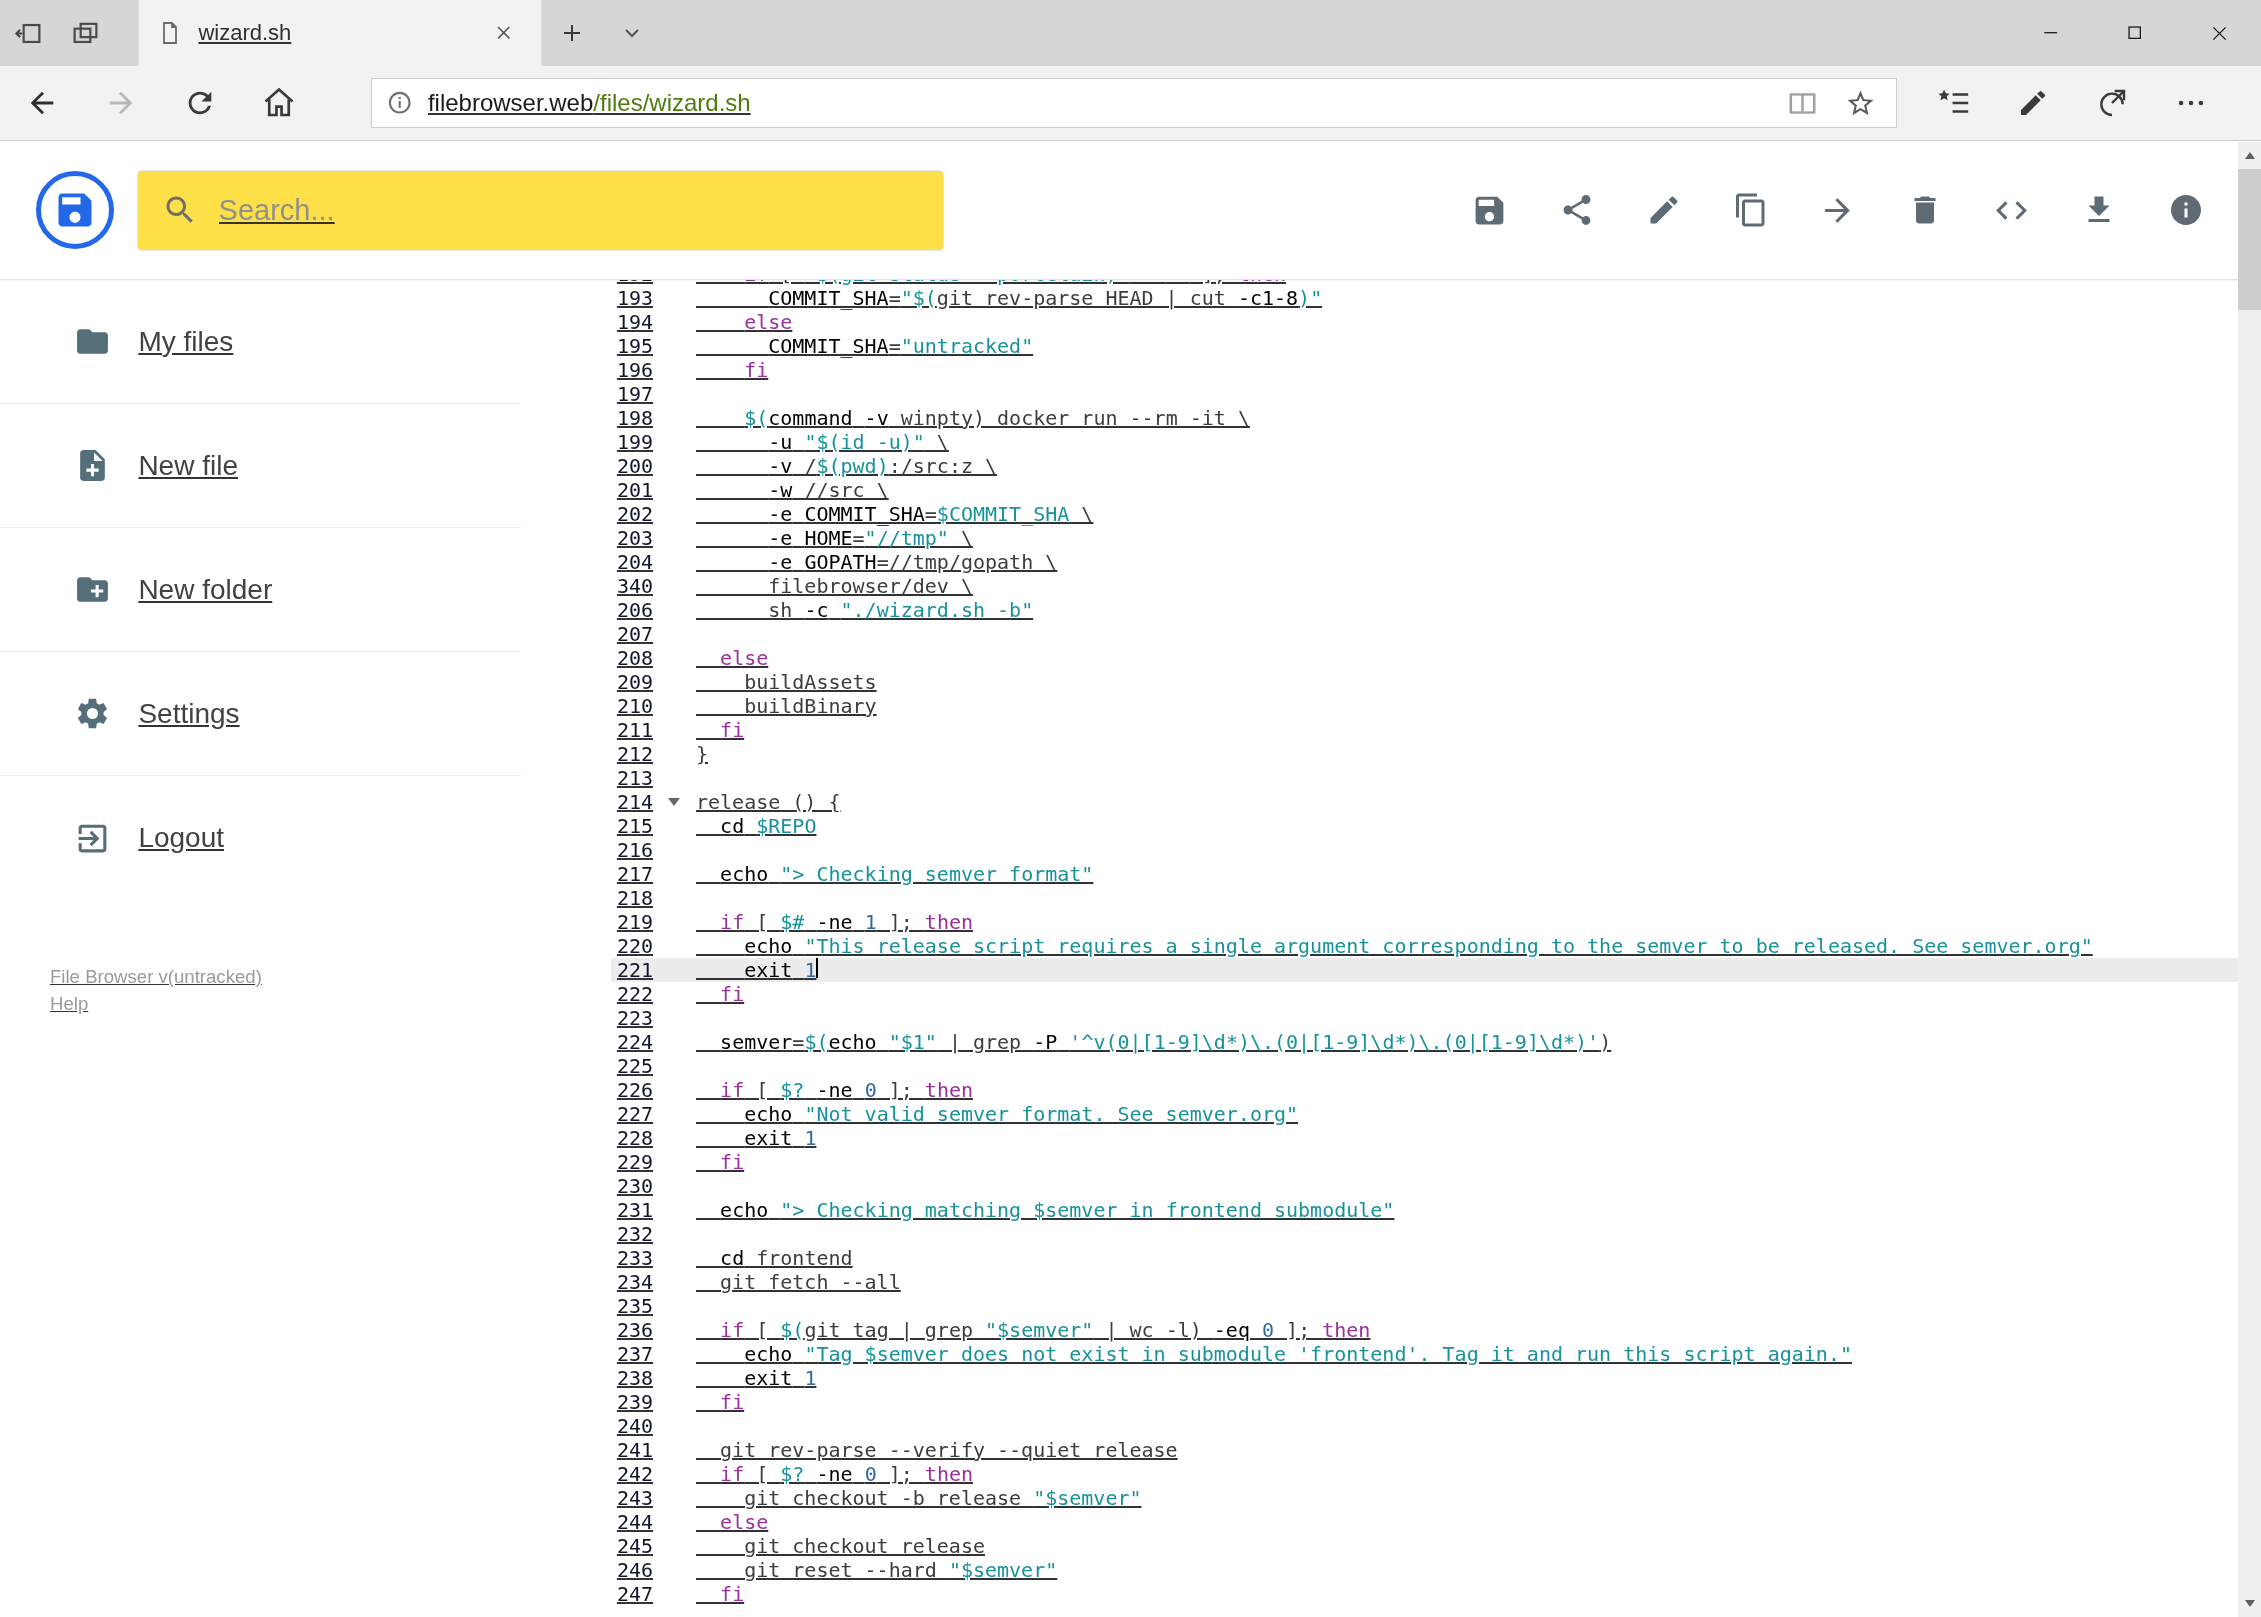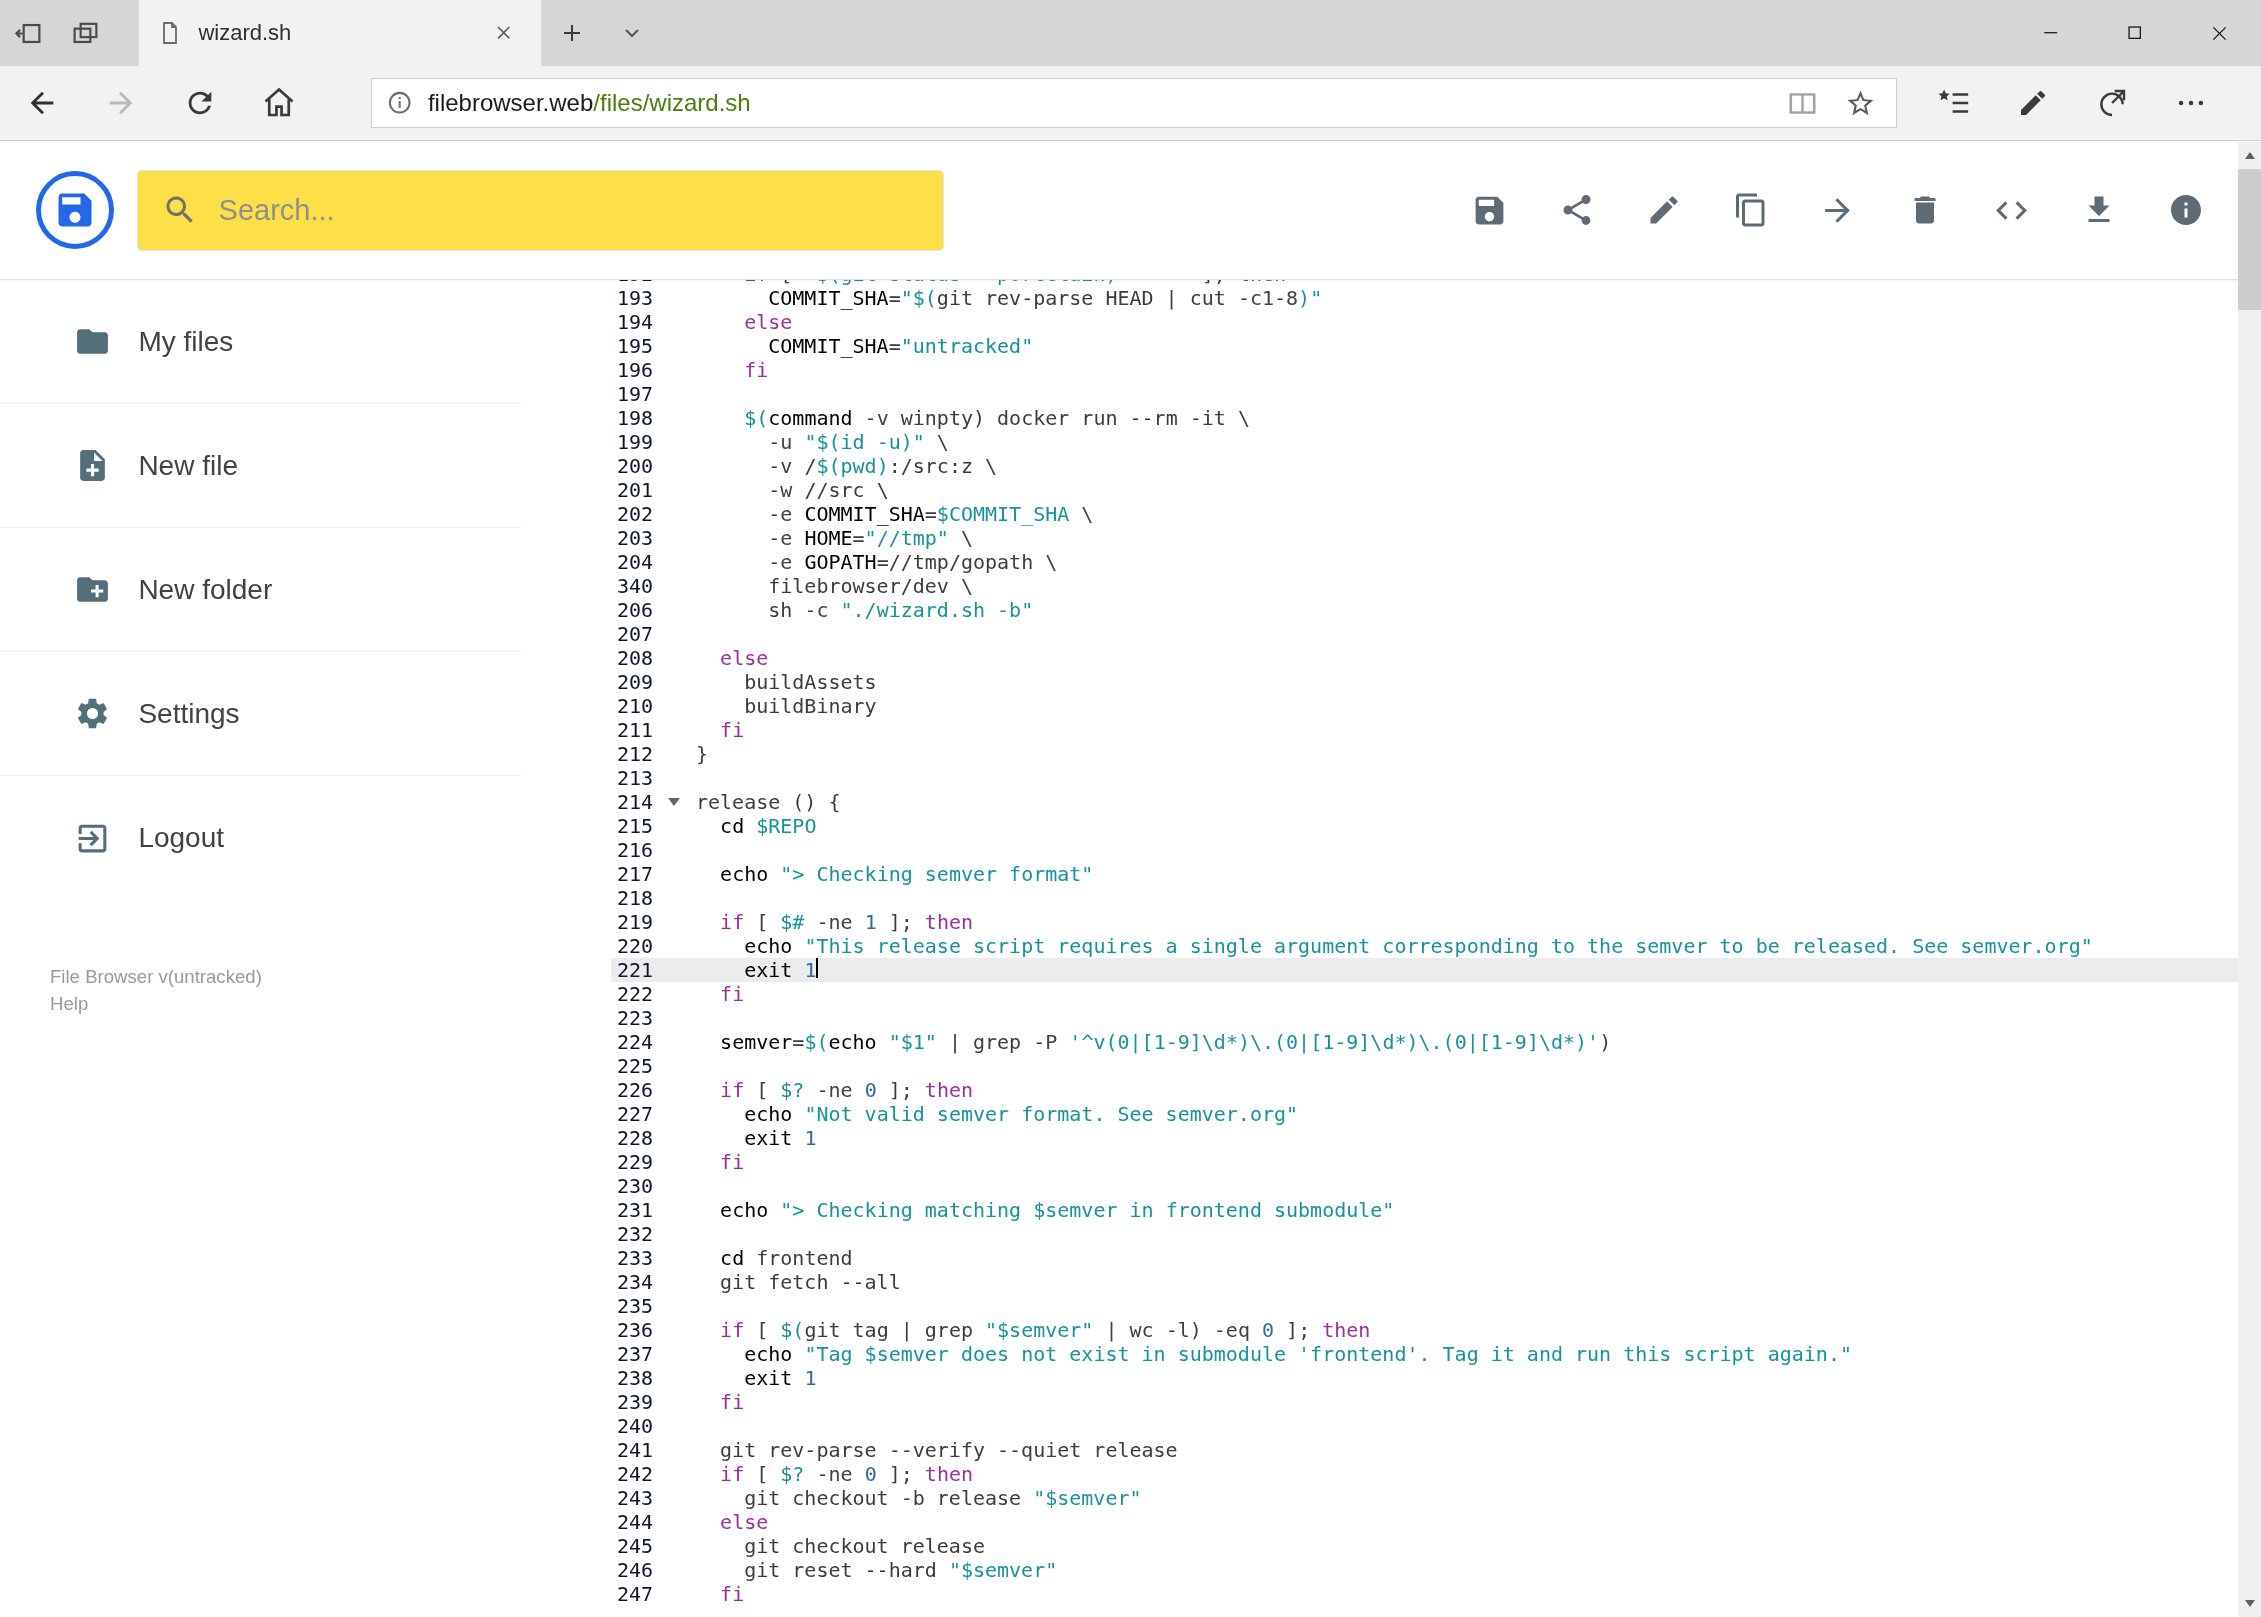--- a/index.html
+++ b/index.html
@@ -2,20 +2,21 @@
 <html style="font-size:13px"><head>
 <meta charset="utf-8">
 <style>
   * { box-sizing: border-box; margin: 0; padding: 0; }
   html,body { background:#fff; }
   .window {
     position: relative; width: 2261px; height: 1617px;
     font-family: "Liberation Sans", sans-serif;
     background: #fff; overflow: hidden;
     color: #333;
+    text-decoration: underline;
   }
   
   .tabbar { height: 66px; background: #d6d6d6; display: flex; align-items: stretch; }
   .strip-btn { width: 57px; display: flex; align-items: center; justify-content: center; }
   .tab {
     width: 404px; margin-left: 24px; background: #f2f2f2;
     border-left: 0.8px solid rgba(0,0,0,0.08); border-right: 0.8px solid rgba(0,0,0,0.08);
     display: flex; align-items: center; gap: 16px; padding: 0 19.4px;
   }
   .tab-title { font-size: 22px; color: #2f2f2f; flex: 1; white-space: nowrap; overflow: hidden; }
@@ -79,21 +80,21 @@
     display: flex; height: 24px; line-height: 24px;
     font-family: "DejaVu Sans Mono", monospace; font-size: 20px;
   }
   .row.active { background: #ececec; }
   .ln { flex: none; width: 48px; text-align: center; color: #0f172a; position: relative; }
   .cd { white-space: pre; padding-left: 37px; }
   .tk-p { color: #3c3c3c; }
   .tk-k { color: #98309c; }
   .tk-s { color: #17929b; }
   .tk-v { color: #000000; }
-  .tk-o { color: #404040; }
+  .tk-o { color: #000000; }
   .tk-n { color: #33679e; }
   .fold {
     position: absolute; right: -21px; top: 8px; width: 0; height: 0;
     border-left: 6.5px solid transparent; border-right: 6.5px solid transparent;
     border-top: 8px solid #666;
   }
   .caret { display: inline-block; width: 1.6px; height: 20px; background: #000; vertical-align: text-top; }
   
   .vscroll {
     position: absolute; right: 0; top: 142px; bottom: 0; width: 22.6px;

